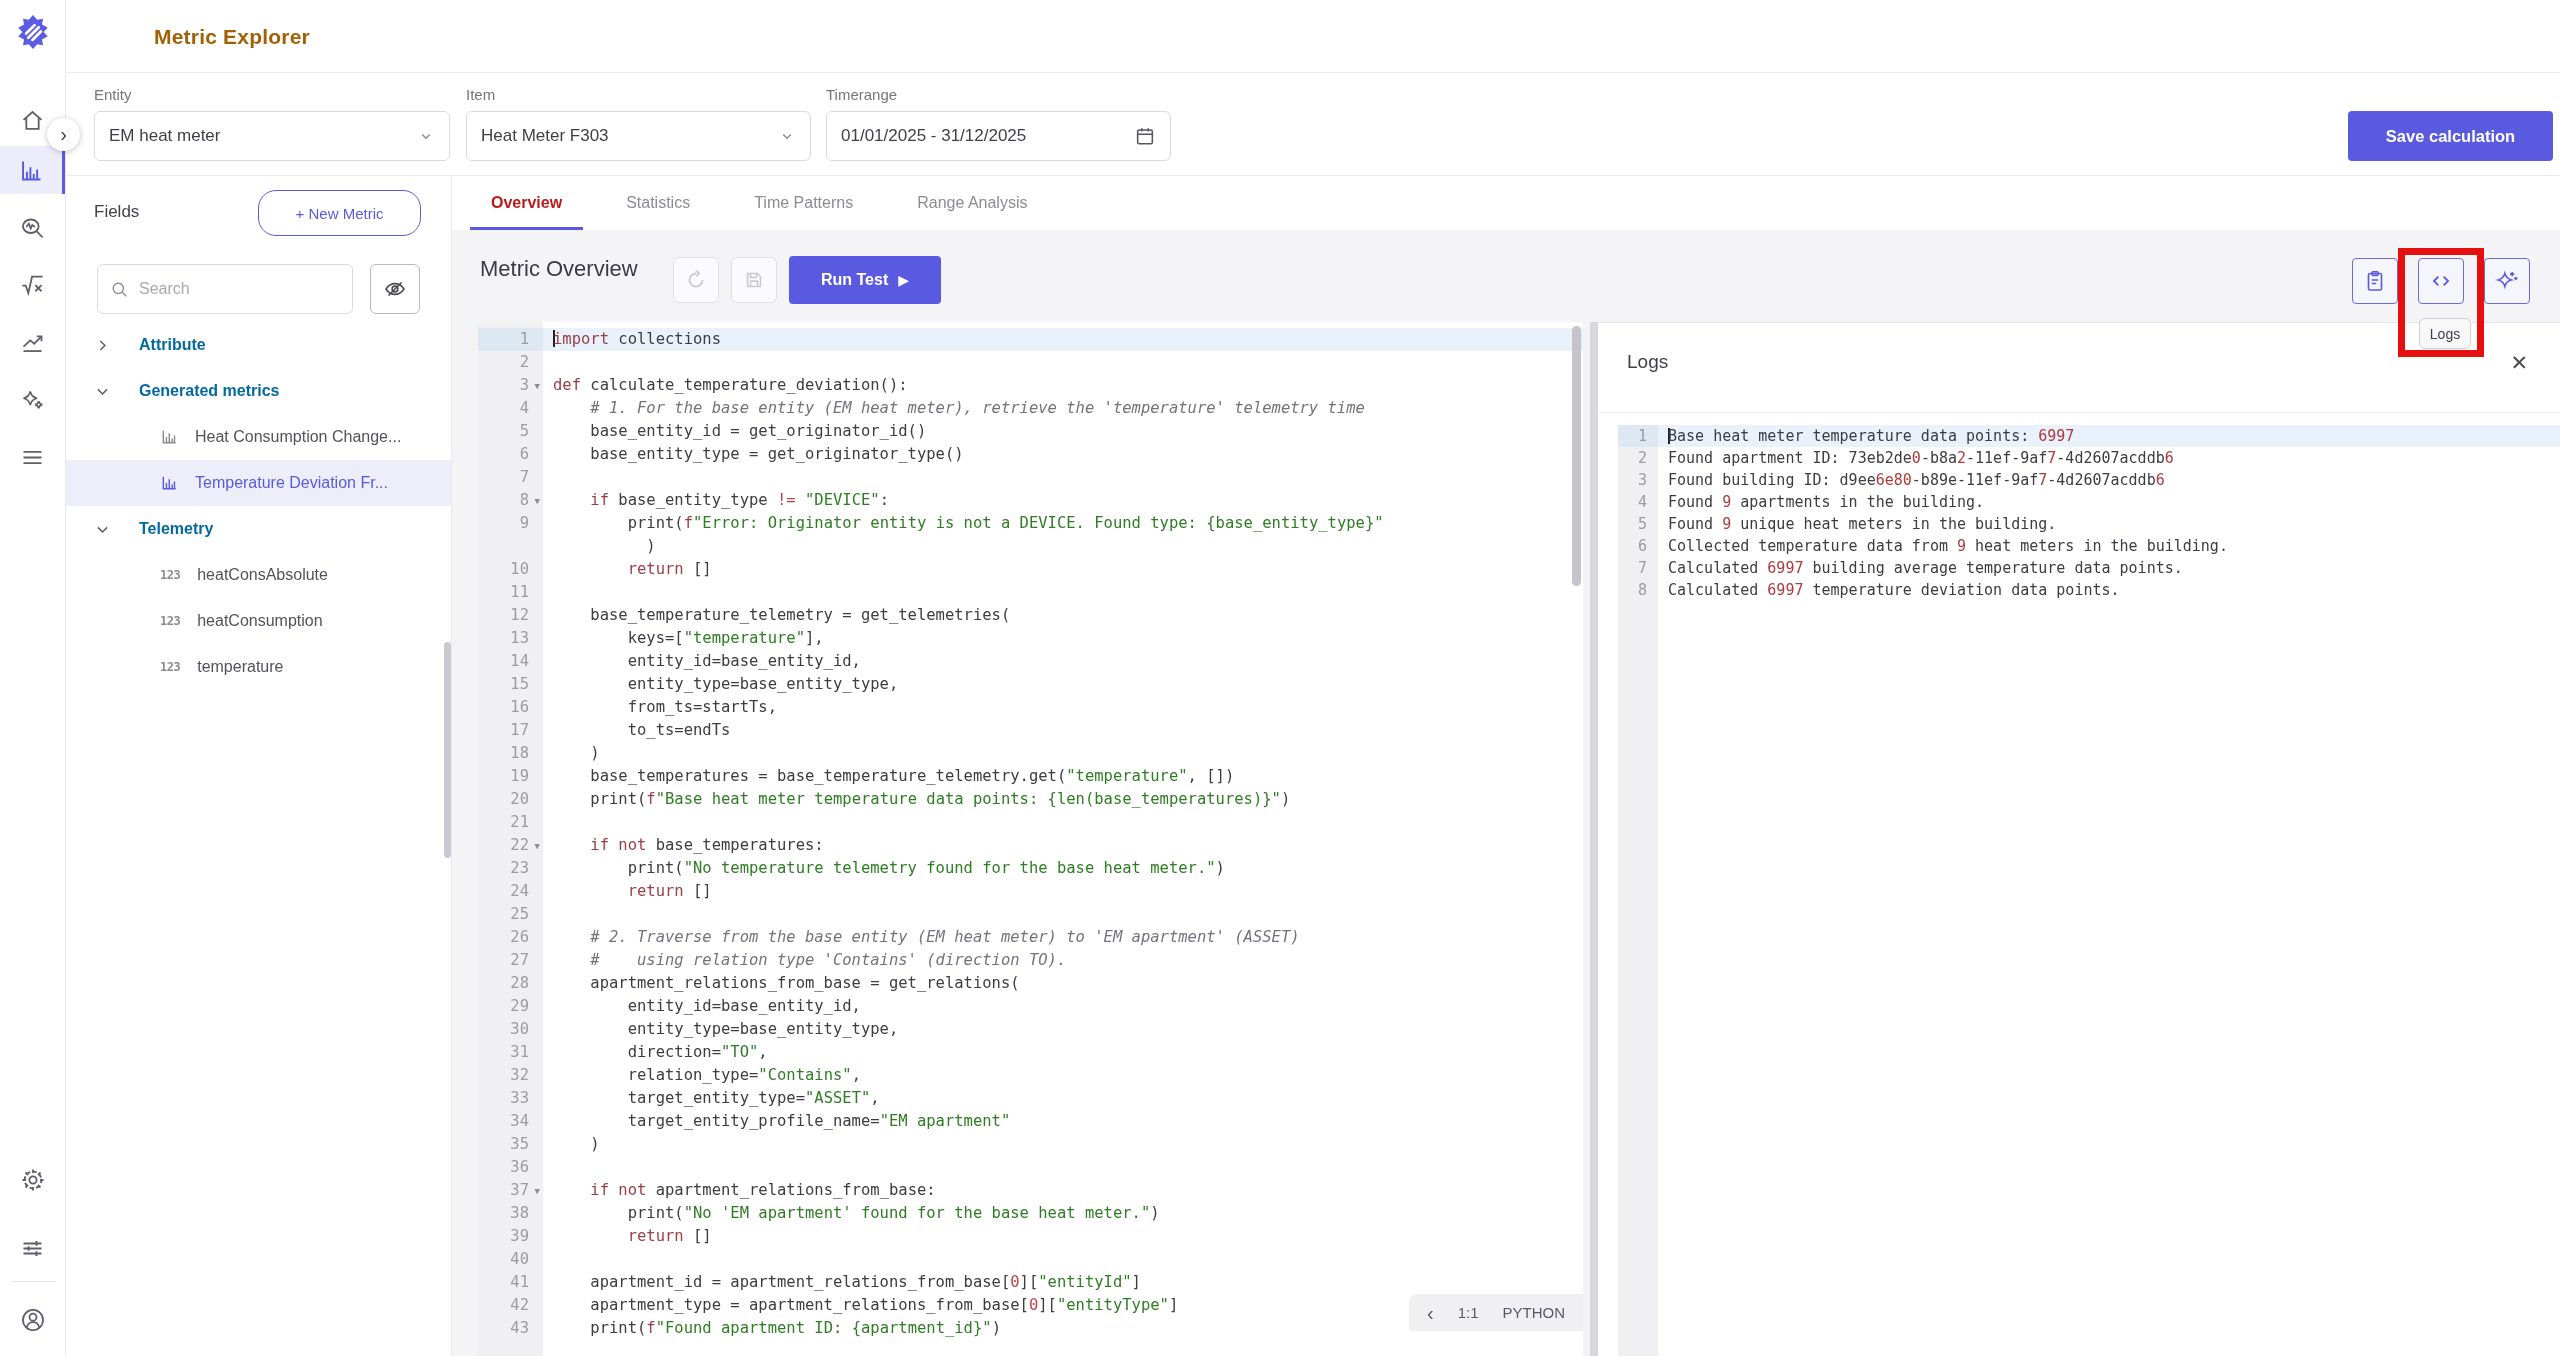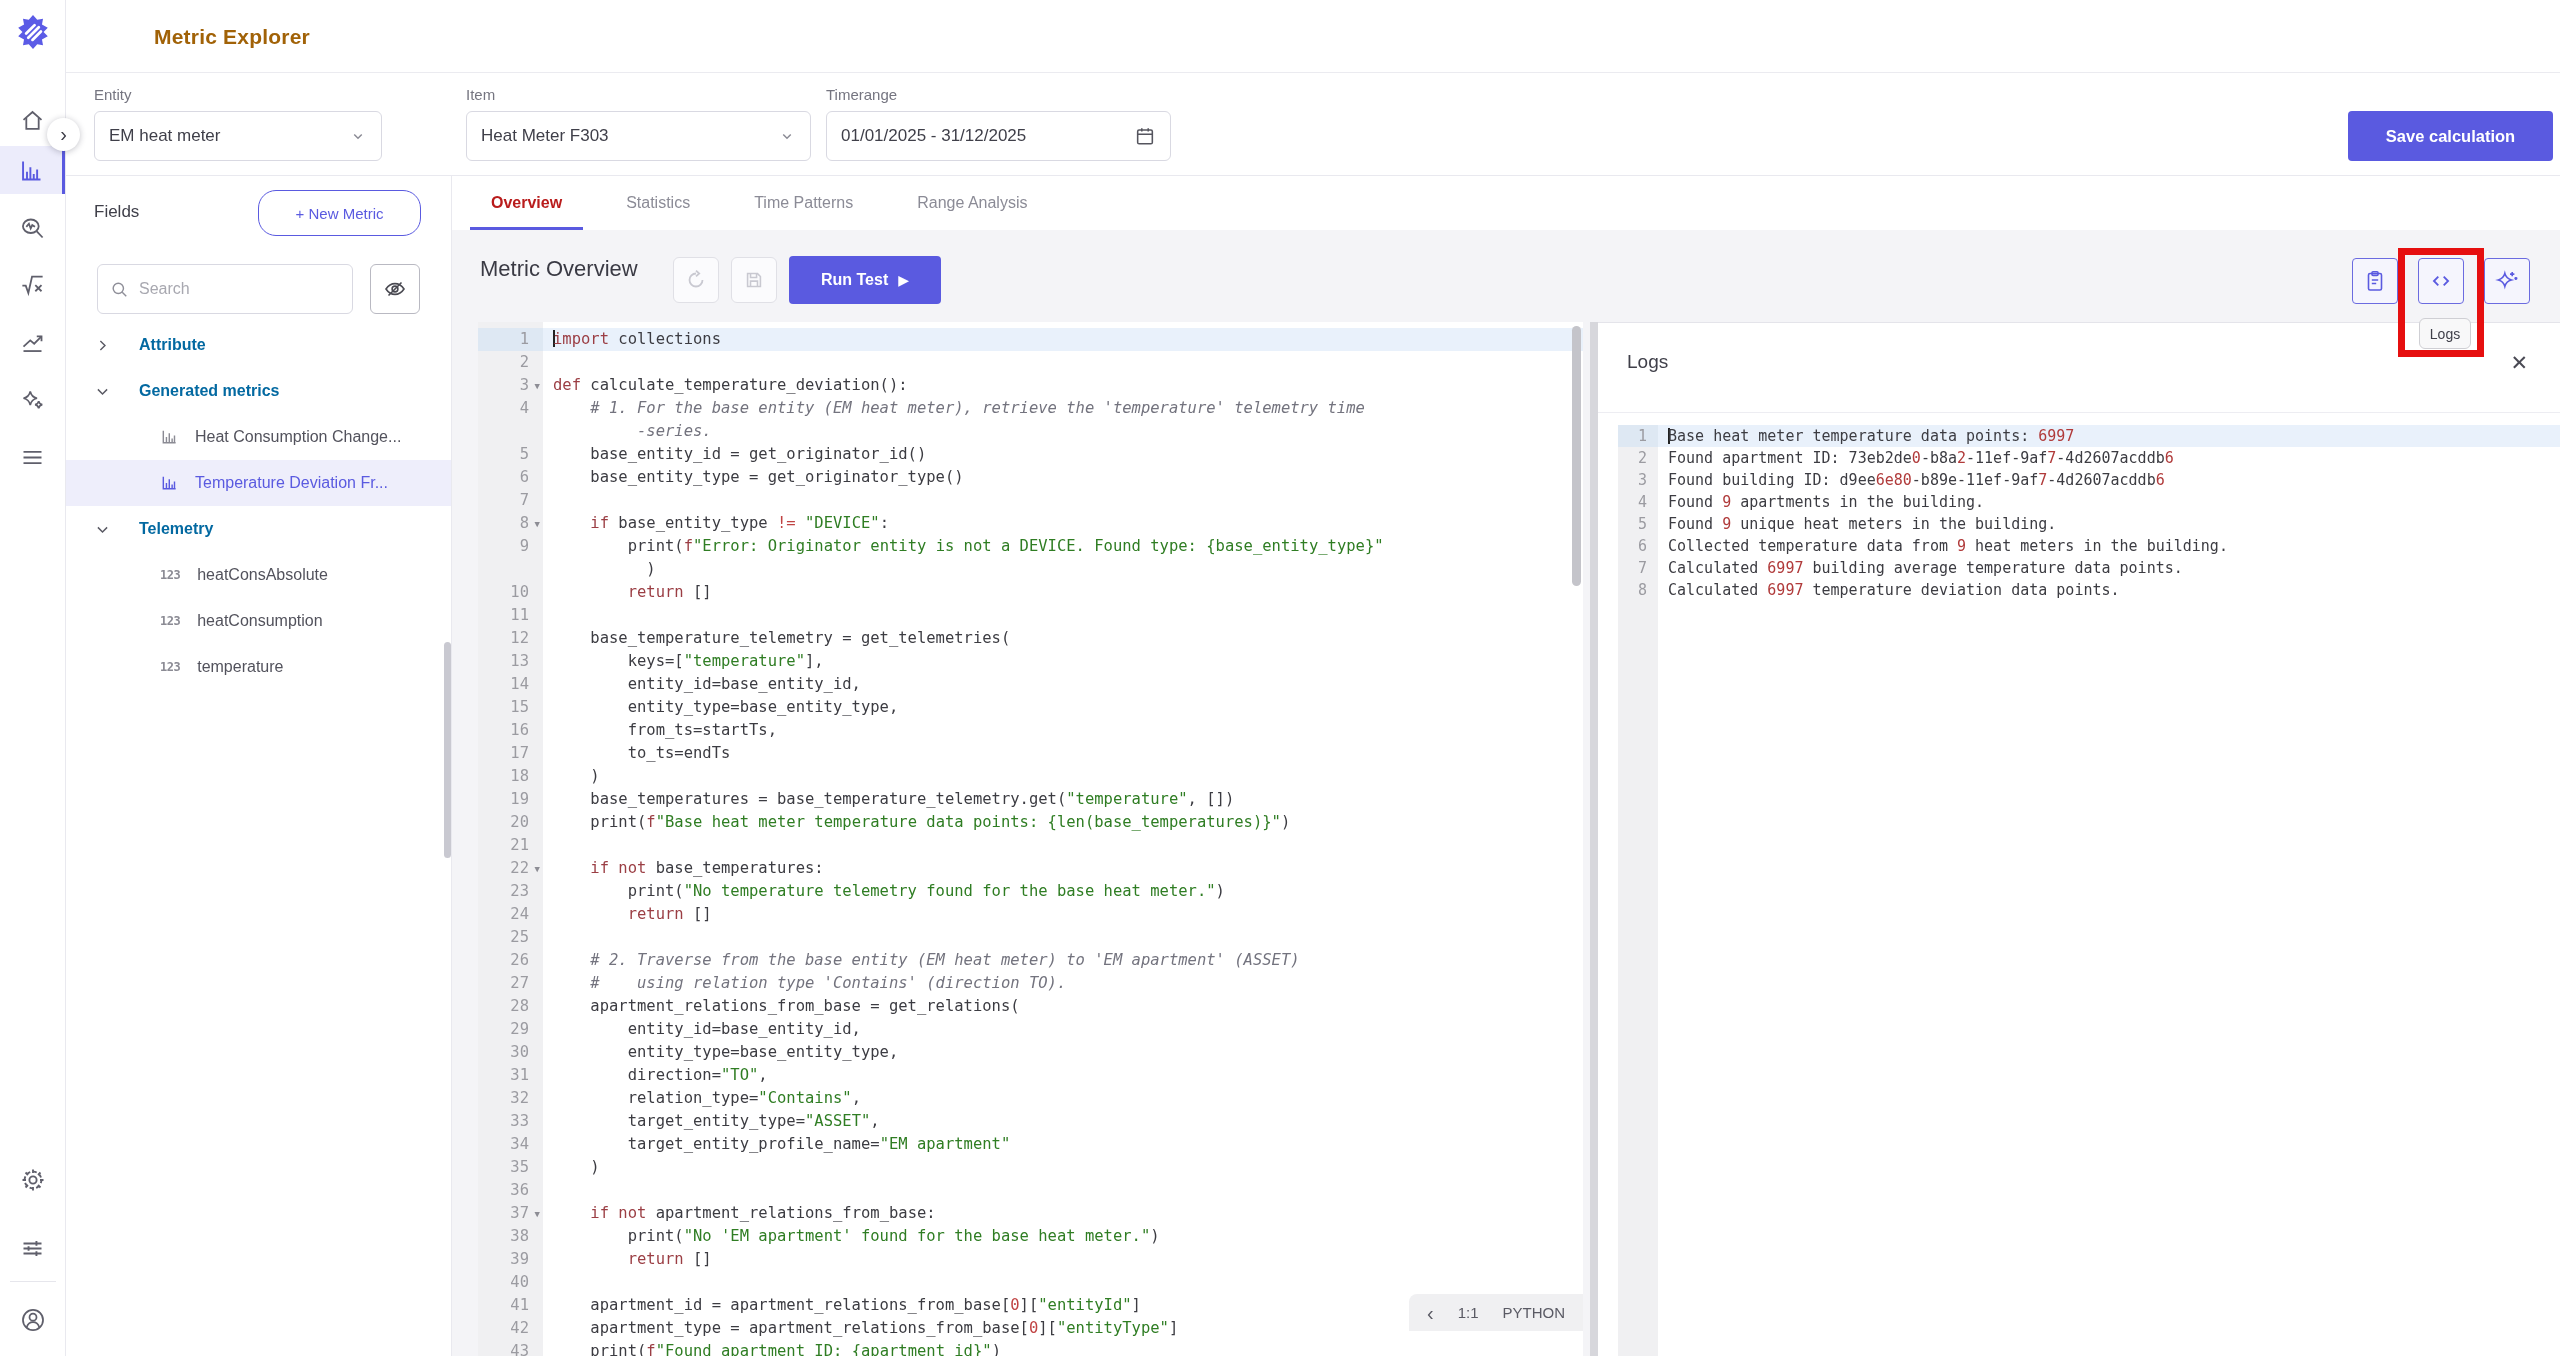--- a/index.html
+++ b/index.html
@@ -196,21 +196,21 @@
 
   <div id="top-header">
     <div id="page-title">Metric Explorer</div>
   </div>
 
   <div id="controls-row">
     <div class="ctrl-label" style="left:28px">Entity</div>
     <div class="ctrl-label" style="left:400px">Item</div>
     <div class="ctrl-label" style="left:760px">Timerange</div>
 
-    <div class="ctrl-box" style="left:28px; width:288px">
+    <div class="ctrl-box" style="left:28px; width:356px">
       <span>EM heat meter</span>
       <span class="spacer"></span>
       <span class="ctrl-chevron">
         <svg width="18" height="18" viewBox="0 0 24 24" fill="none" stroke="currentColor" stroke-width="2">
             <path d="M7 10 L12 15 L17 10"></path>
           </svg>
       </span>
     </div>
     <div class="ctrl-box" style="left:400px; width:345px">
       <span>Heat Meter F303</span>
@@ -379,21 +379,20 @@
     </div>
   </div>
 
   <div id="code-editor">
     <div class="gutter-bg"></div>
     <div id="code-rows">
         <div class="ed-row active"><div class="ed-gut">1</div><div class="ed-code"><span class="cursor-bar"></span><span class="tok-kw">import</span> collections</div></div>
         <div class="ed-row"><div class="ed-gut">2</div><div class="ed-code">&nbsp;</div></div>
         <div class="ed-row"><div class="ed-gut">3<span class="fold">▼</span></div><div class="ed-code"><span class="tok-kw">def</span> calculate_temperature_deviation():</div></div>
         <div class="ed-row"><div class="ed-gut">4</div><div class="ed-code"><span class="tok-com">    # 1. For the base entity (EM heat meter), retrieve the 'temperature' telemetry time</span></div></div>
-        <div class="ed-row"><div class="ed-gut"></div><div class="ed-code"><span class="tok-com">         -series.</span></div></div>
         <div class="ed-row"><div class="ed-gut">5</div><div class="ed-code">    base_entity_id = get_originator_id()</div></div>
         <div class="ed-row"><div class="ed-gut">6</div><div class="ed-code">    base_entity_type = get_originator_type()</div></div>
         <div class="ed-row"><div class="ed-gut">7</div><div class="ed-code">&nbsp;</div></div>
         <div class="ed-row"><div class="ed-gut">8<span class="fold">▼</span></div><div class="ed-code">    <span class="tok-kw">if</span> base_entity_type <span class="tok-num">!=</span> <span class="tok-str">"DEVICE"</span>:</div></div>
         <div class="ed-row"><div class="ed-gut">9</div><div class="ed-code">        print(<span class="tok-kw">f</span><span class="tok-str">"Error: Originator entity is not a DEVICE. Found type: {base_entity_type}"</span></div></div>
         <div class="ed-row"><div class="ed-gut"></div><div class="ed-code">          )</div></div>
         <div class="ed-row"><div class="ed-gut">10</div><div class="ed-code">        <span class="tok-kw">return</span> []</div></div>
         <div class="ed-row"><div class="ed-gut">11</div><div class="ed-code">&nbsp;</div></div>
         <div class="ed-row"><div class="ed-gut">12</div><div class="ed-code">    base_temperature_telemetry = get_telemetries(</div></div>
         <div class="ed-row"><div class="ed-gut">13</div><div class="ed-code">        keys=[<span class="tok-str">"temperature"</span>],</div></div>

